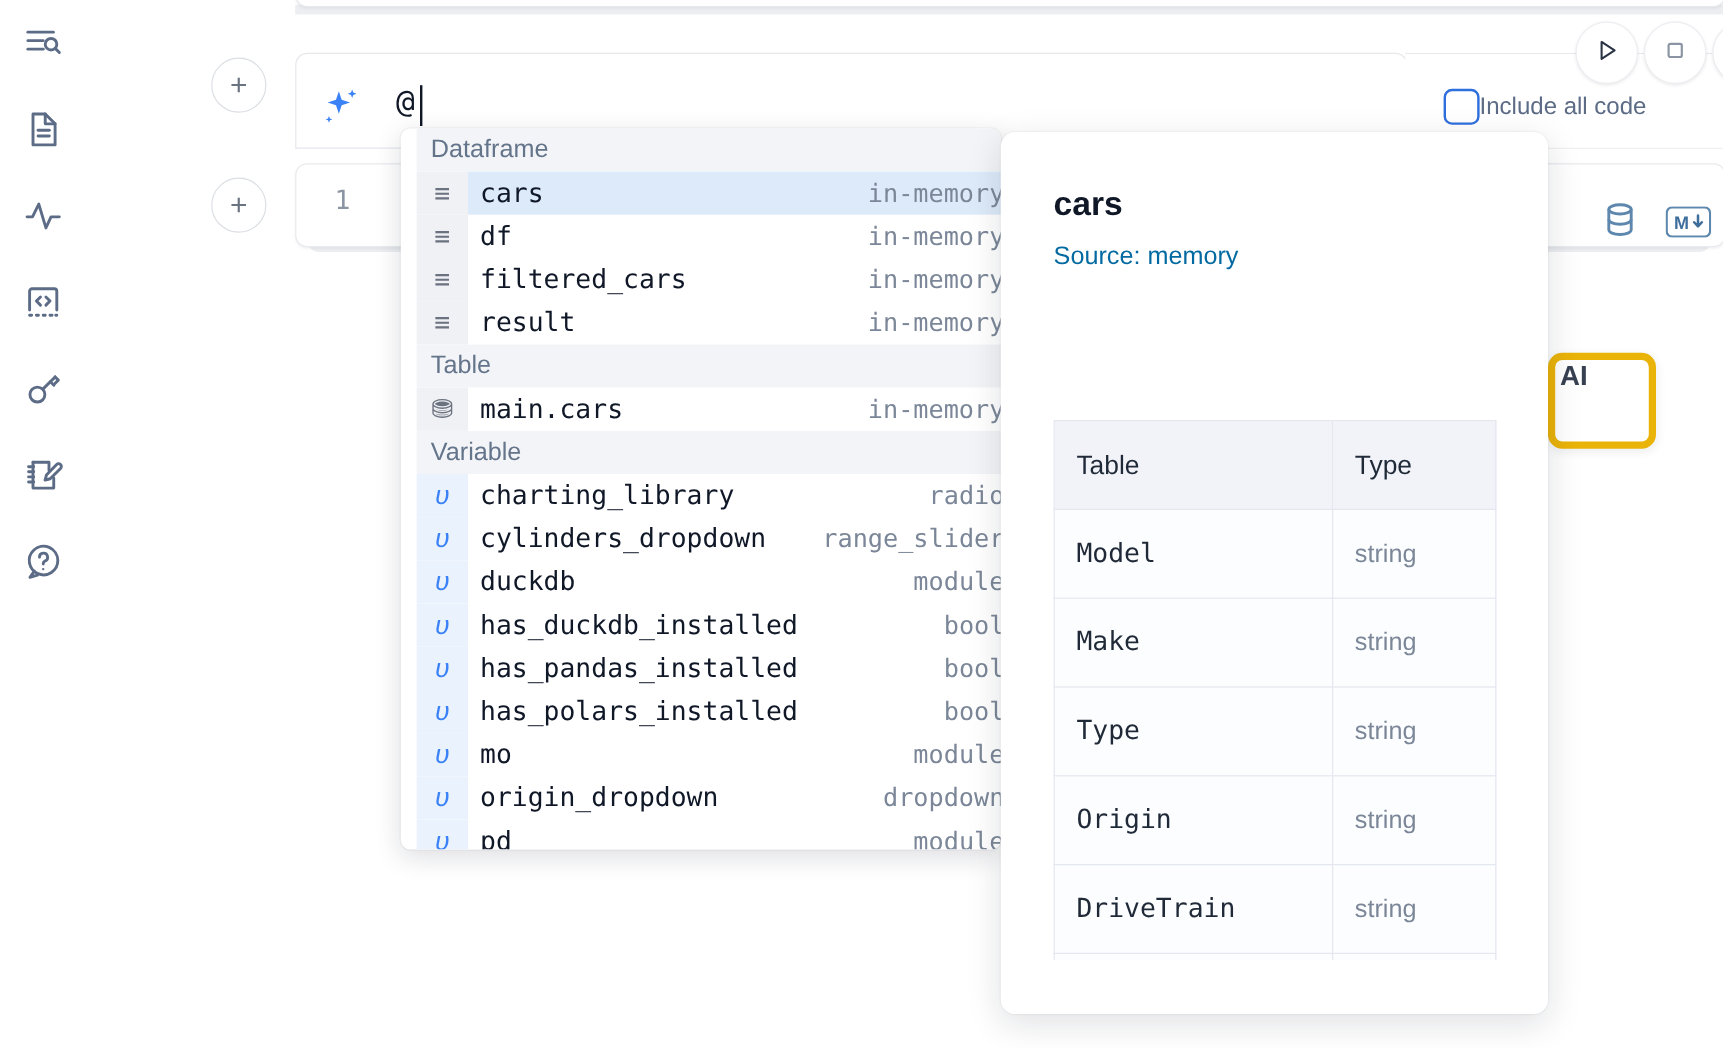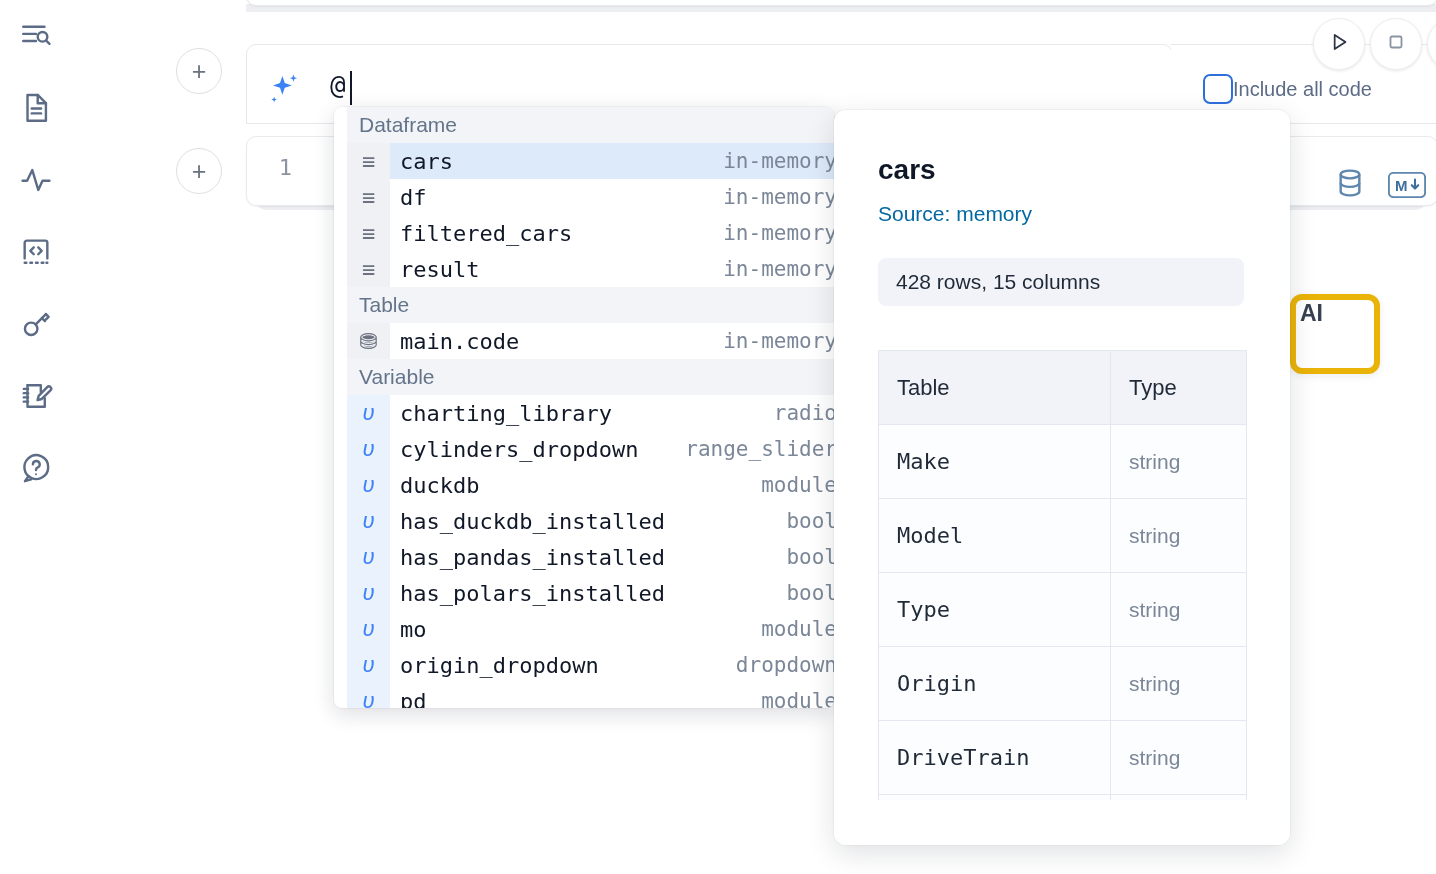--- a/index.html
+++ b/index.html
@@ -388,21 +388,21 @@
           <span class="opt-name mono">result</span>
           <span class="opt-meta mono">in-memory</span>
         </div>
       </div>
       <div class="group-hdr">Table</div>
       <div class="opt">
         <div class="gutter tblg">
           <span class="mono" style="font-size: 22px; color: rgb(107, 114, 128);">⛃</span>
         </div>
         <div class="opt-body">
-          <span class="opt-name mono">main.code</span>
+          <span class="opt-name mono">main.cars</span>
           <span class="opt-meta mono">in-memory</span>
         </div>
       </div>
       <div class="group-hdr">Variable</div>
       <div class="opt">
         <div class="gutter varg">
           <span class="vglyph">υ</span>
         </div>
         <div class="opt-body">
           <span class="opt-name mono">charting_library</span>
@@ -480,39 +480,38 @@
           <span class="opt-name mono">pd</span>
           <span class="opt-meta mono">module</span>
         </div>
       </div>
     </div>
 </div>
 
 <div id="detail">
   <div id="detail-title">cars</div>
   <div id="detail-source">Source: memory</div>
-  <div id="detail-summary">428 rows, 15 columns</div>
   <table id="detail-table">
     <colgroup>
         <col class="w1">
         <col class="w2">
       </colgroup>
     <thead>
       <tr>
         <th>Table</th>
         <th>Type</th>
       </tr>
     </thead>
     <tbody id="schema-body">
         <tr>
-          <td class="c-col">Make</td>
+          <td class="c-col">Model</td>
           <td class="c-type">string</td>
         </tr>
         <tr>
-          <td class="c-col">Model</td>
+          <td class="c-col">Make</td>
           <td class="c-type">string</td>
         </tr>
         <tr>
           <td class="c-col">Type</td>
           <td class="c-type">string</td>
         </tr>
         <tr>
           <td class="c-col">Origin</td>
           <td class="c-type">string</td>
         </tr>

